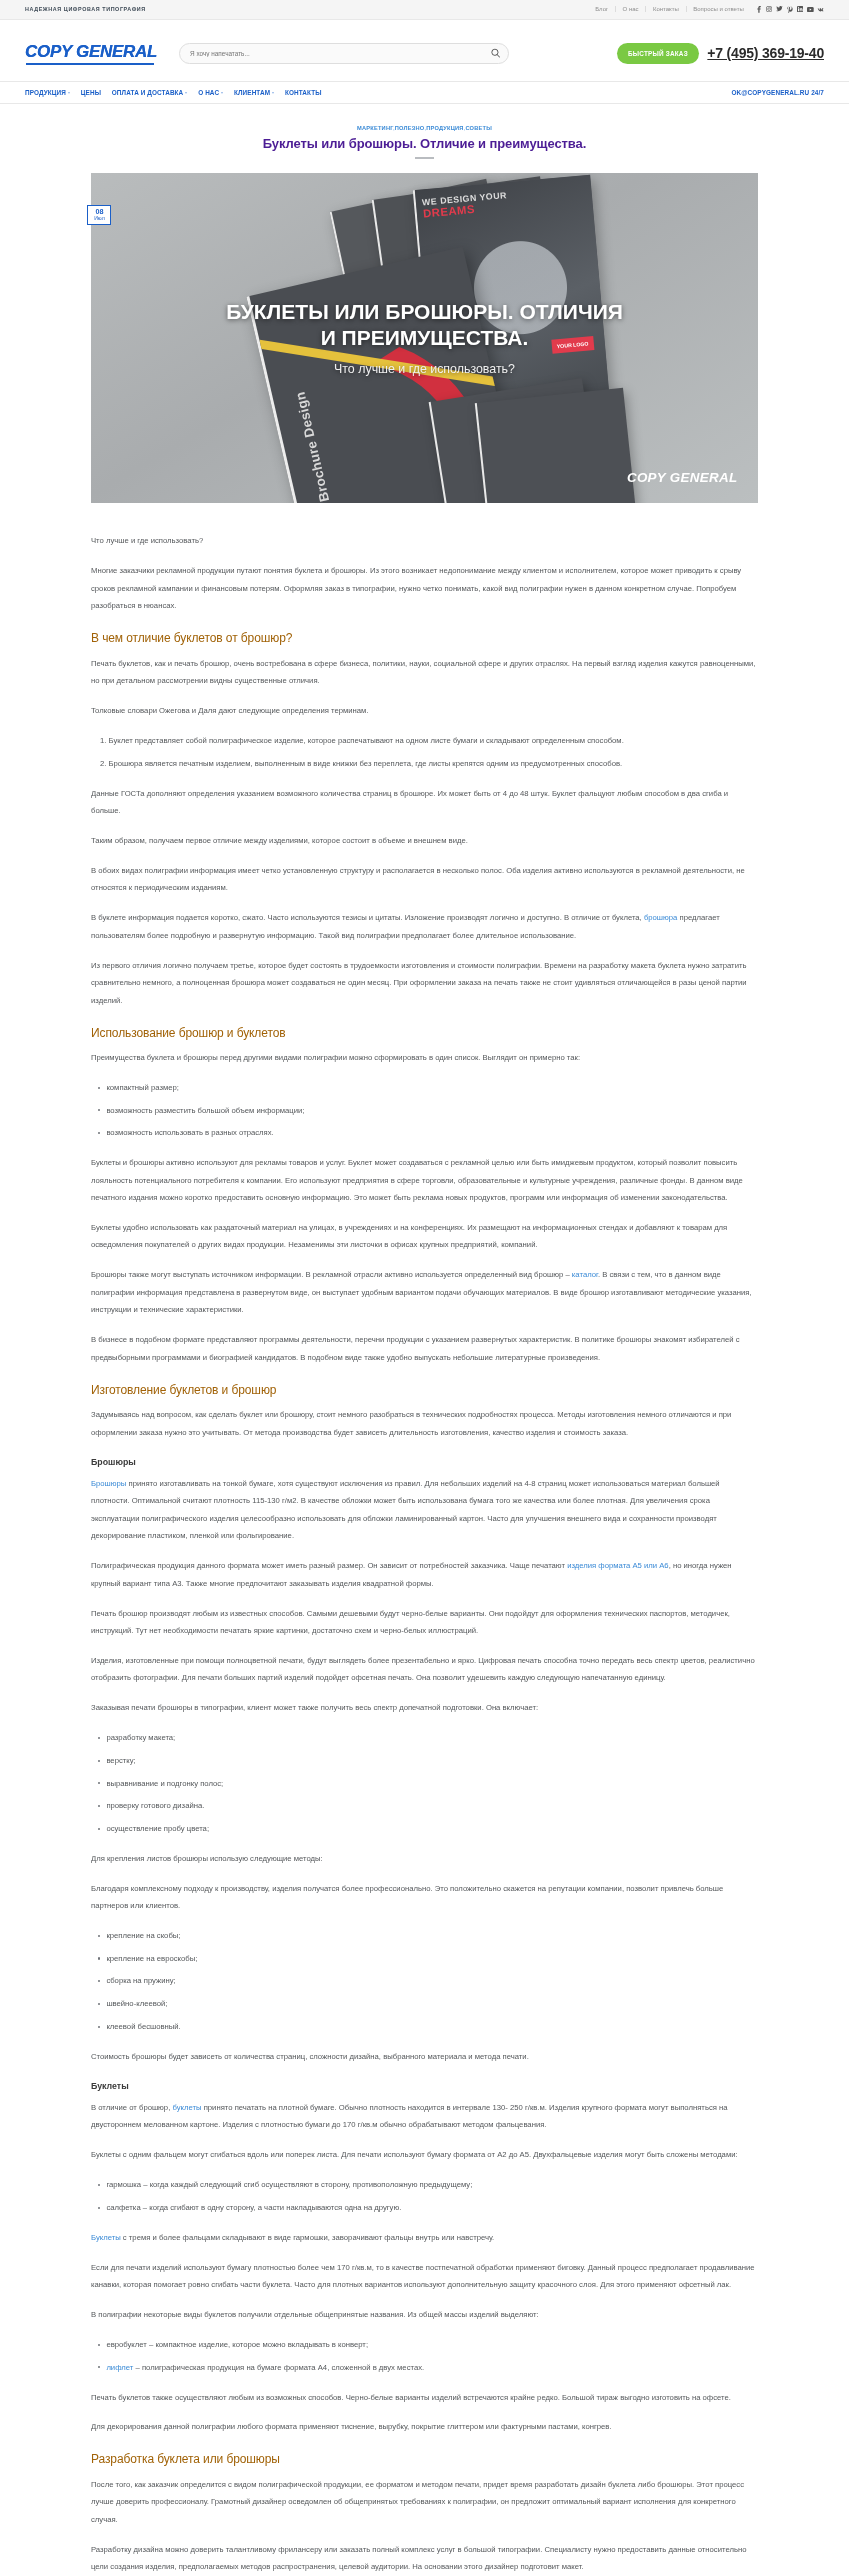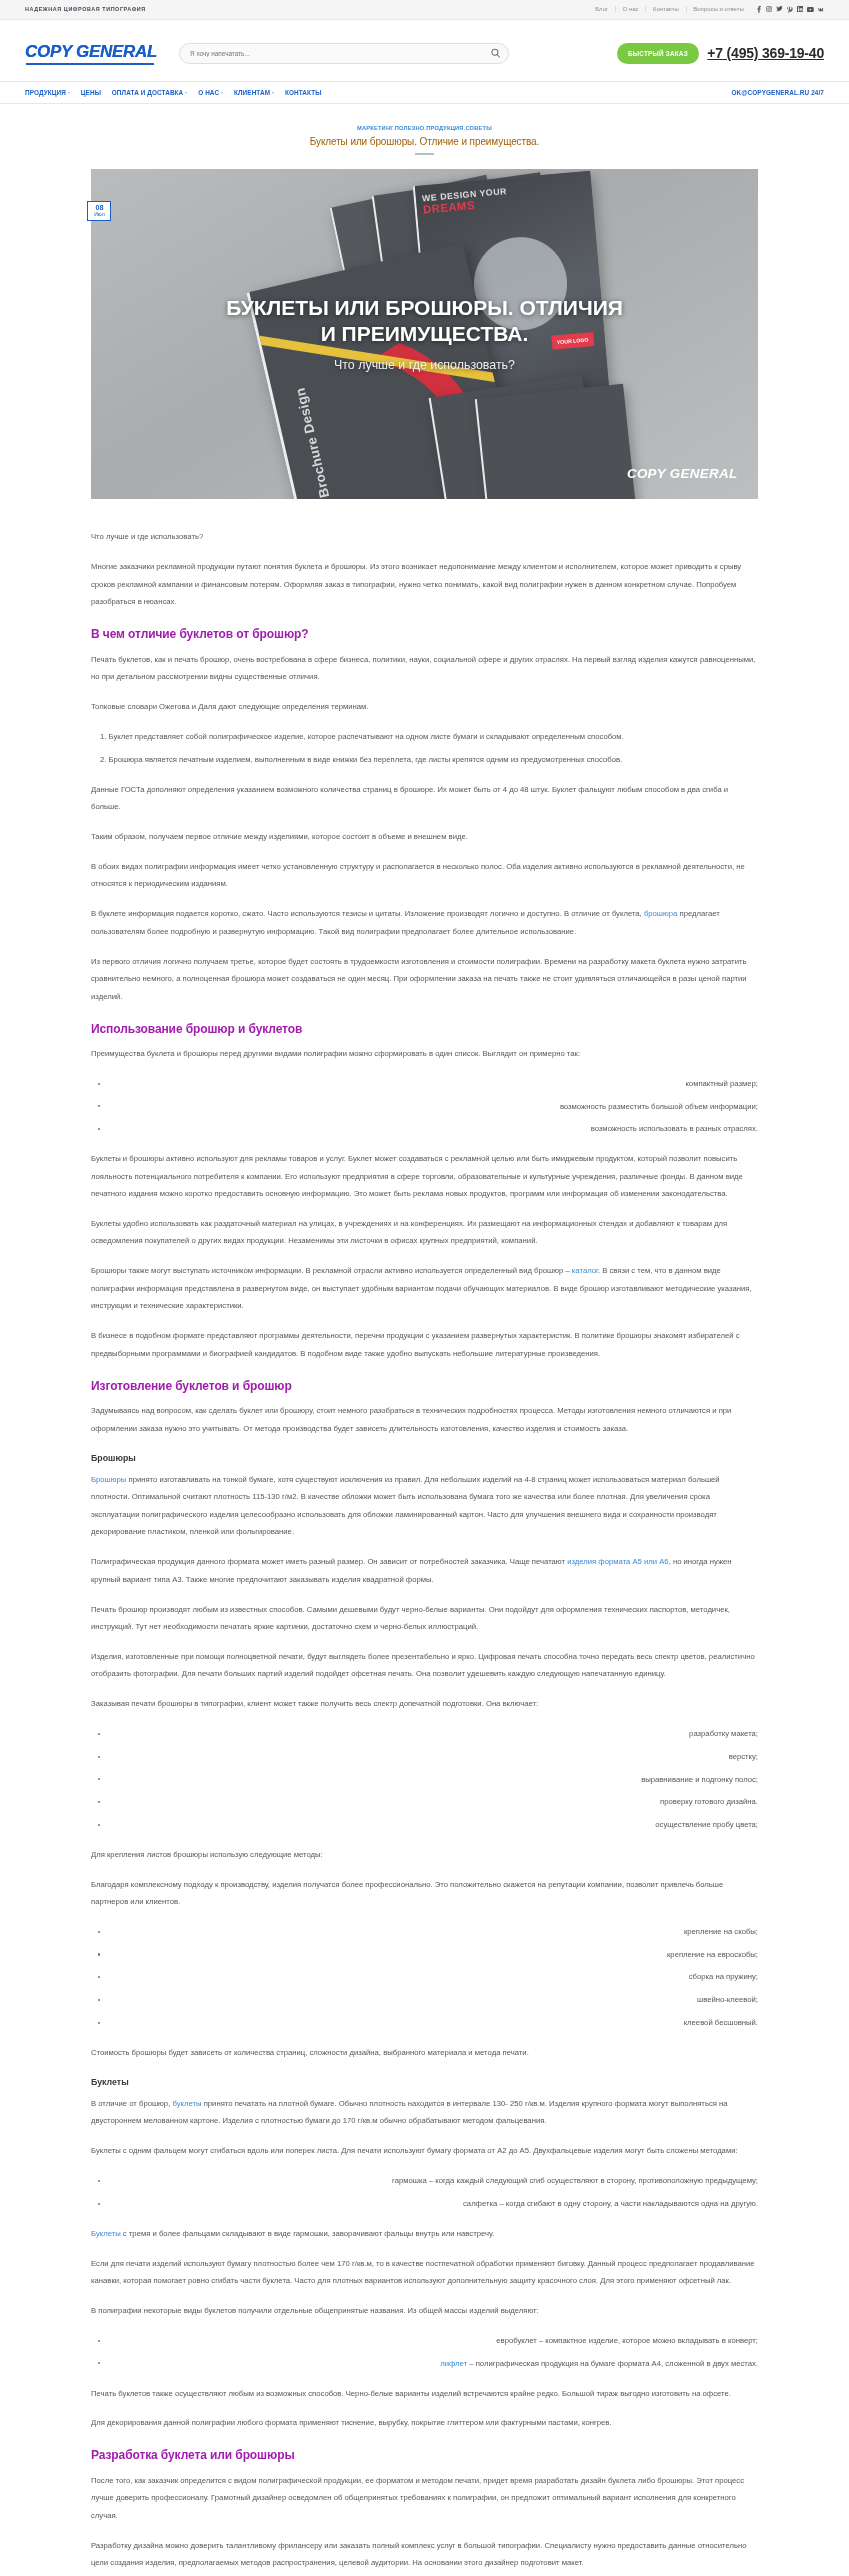--- a/index.html
+++ b/index.html
@@ -189,23 +189,23 @@
     font-size:5.7px;
     font-weight:700;
     letter-spacing:0.2px;
     color:#3a8ad6;
     text-transform:uppercase;
     margin-bottom:5.2px;
   }
   .cats a { color:#3a8ad6; text-decoration:none; }
   .cats .sep { color:#9fc2e8; }
   h1.article-title {
-    font-size:10px;
-    font-weight:400;
-    color:#a16207;
+    font-size:13px;
+    font-weight:700;
+    color:#4c1d95;
     margin:0 0 6.2px 0;
     letter-spacing:-0.1px;
   }
   .title-rule {
     width:18.5px; height:2.1px;
     background:#b9bcc0;
     margin:0 auto 13.4px auto;
   }
 
   
@@ -363,43 +363,43 @@
     font-size:7.7px;
     line-height:17.5px;
     color:#55585b;
     margin:0 0 12.4px 0;
   }
   .article p.lead-caption {
     margin:13.4px 0 13.4px 0;
   }
   .article h2 {
     font-size:12px;
-    font-weight:700;
-    color:#a21caf;
+    font-weight:400;
+    color:#a16207;
     margin:16.5px 0 9.3px 0;
     letter-spacing:-0.1px;
   }
   .article h3 {
     font-size:8.8px;
     font-weight:700;
     color:#3b3b3b;
     margin:15.5px 0 8.2px 0;
   }
   .article a { color:#3a8ad6; text-decoration:none; }
   .article ol, .article ul {
     margin:0 0 12.4px 0;
     padding-left:13.4px;
   }
   .article ol li, .article ul li {
     font-size:7.7px;
     line-height:17.5px;
     color:#55585b;
     margin-bottom:5.2px;
   }
-  .article ul { list-style:none; padding-left:7.2px;text-align:right; }
+  .article ul { list-style:none; padding-left:7.2px; }
   .article ul li { position:relative; padding-left:8.2px; }
   .article ul li::before {
     content:"";
     position:absolute;
     left:0; top:7.7px;
     width:2.1px; height:2.1px;
     border-radius:50%;
     background:#6f7378;
   }
   .article ol { list-style:decimal; padding-left:17.5px; }

